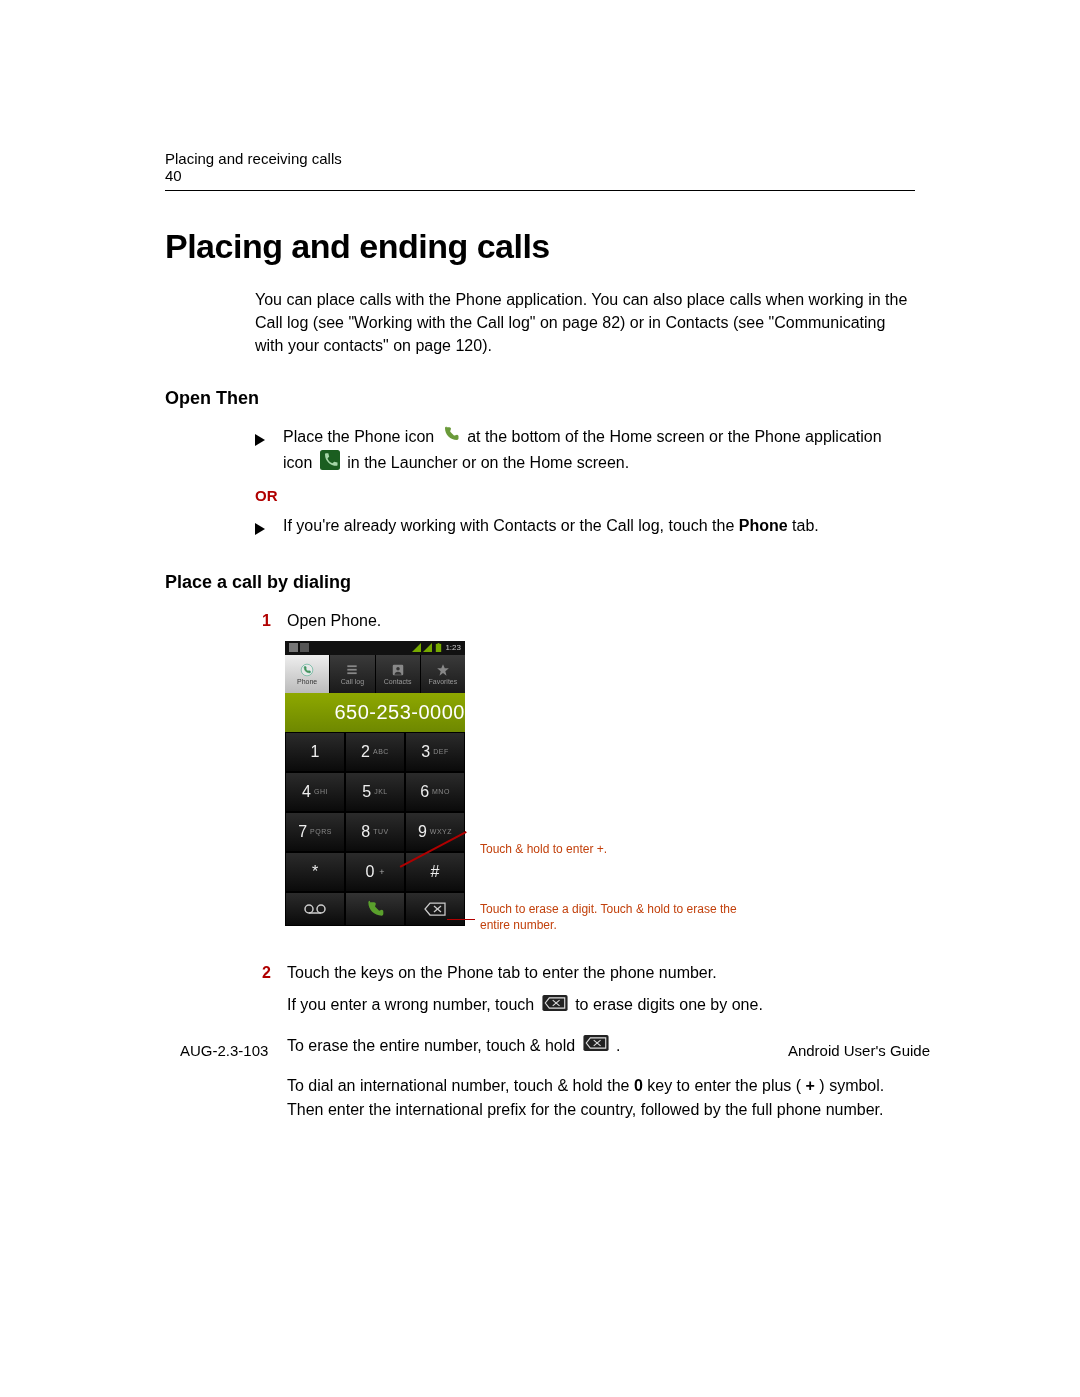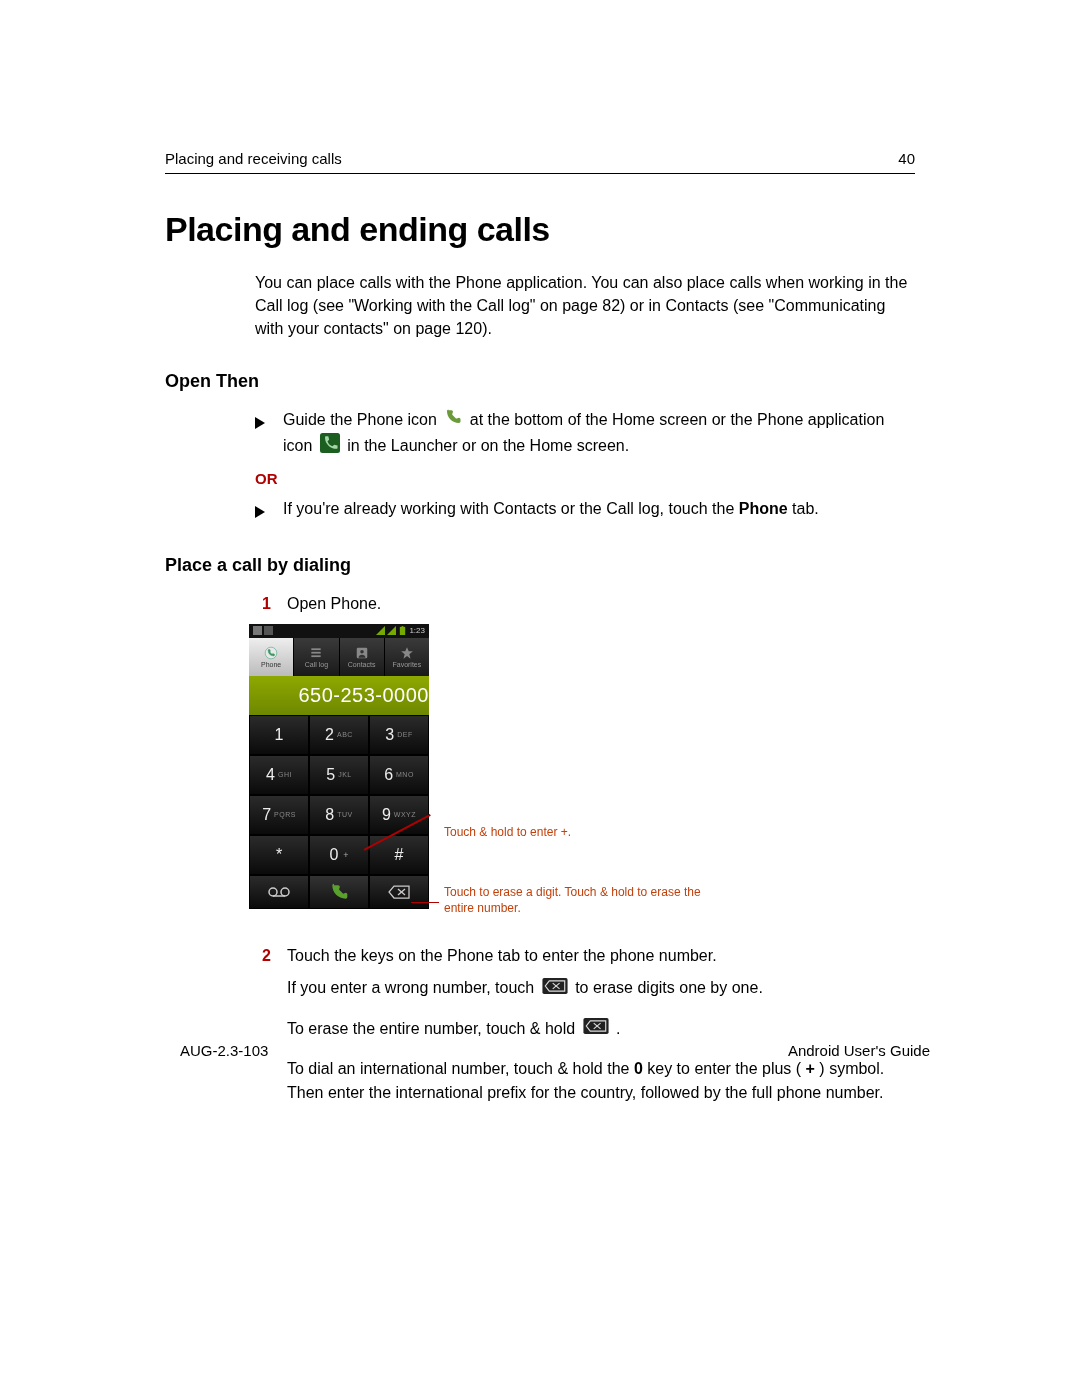--- a/index.html
+++ b/index.html
@@ -14,20 +14,21 @@
   .page {
     position:absolute;
     left:165px; top:150px;
     width:750px;
   }
   .running-head {
     display:flex; justify-content:space-between;
     font-size:15px;
     border-bottom:1.5px solid #000;
     padding-bottom:6px;
+    flex-direction:column;
   }
   h1.title {
     font-size:34px;
     font-weight:700;
     margin:36px 0 22px 0;
     letter-spacing:-0.5px;
   }
   .intro {
     margin-left:90px;
     font-size:16px;
@@ -85,21 +86,21 @@
   .footer {
     position:absolute;
     left:180px; width:750px;
     top:1042px;
     display:flex; justify-content:space-between;
     font-size:15px;
   }
 
   
   .phone-area {
-    margin-left:84px;
+    margin-left:120px;
     margin-top:6px;
     position:relative;
     height:310px;
   }
   .phone {
     width:180px;
     background:#000;
     position:relative;
     font-family: Arial, sans-serif;
   }
@@ -203,21 +204,21 @@
 
   <h2 class="section">Open Then</h2>
 
   <div class="bullet-row">
     <span class="tri">
       <svg class="tri-icon" viewBox="0 0 10 12">
           <polygon points="0,0 10,6 0,12" fill="#000"></polygon>
         </svg>
     </span>
     <span class="body">
-      <span>Guide the Phone icon</span>
+      <span>Place the Phone icon</span>
       <span class="inline-icon">
         <svg width="18" height="18" viewBox="0 0 24 24">
             <path fill="#6a9a3a" d="M6 2c-1 0-2 1-2 2 0 9 7 16 16 16 1 0 2-1 2-2v-3c0-1-1-2-2-2l-3 1c-1 0-1 0-2-1l-3-3c-1-1-1-1-1-2l1-3c0-1-1-2-2-2H6z"></path>
           </svg>
       </span>
       <span>at the bottom of the Home screen or the Phone application icon</span>
       <span class="inline-icon">
         <svg width="20" height="20" viewBox="0 0 24 24">
             <rect width="24" height="24" rx="3" fill="#1b5e20"></rect>
             <path fill="#a5d6a7" d="M7 4c-1 0-1 1-1 1 0 8 6 14 14 14 0 0 1 0 1-1v-3l-4-1-2 2c-3-1-5-3-6-6l2-2-1-4H7z"></path>

